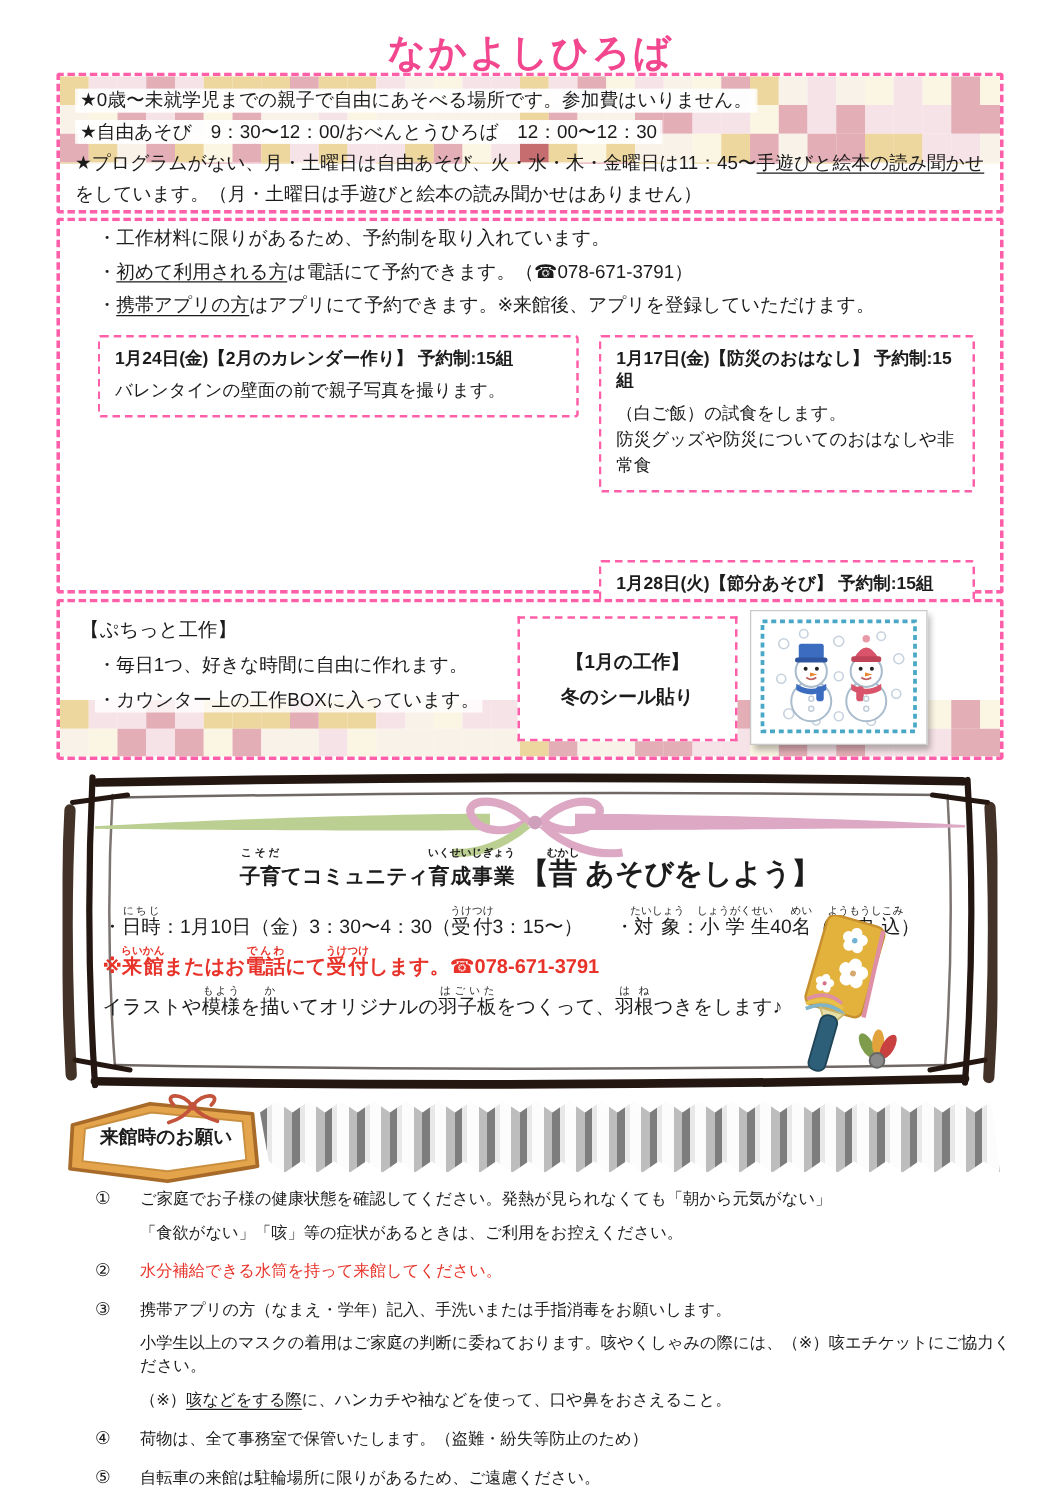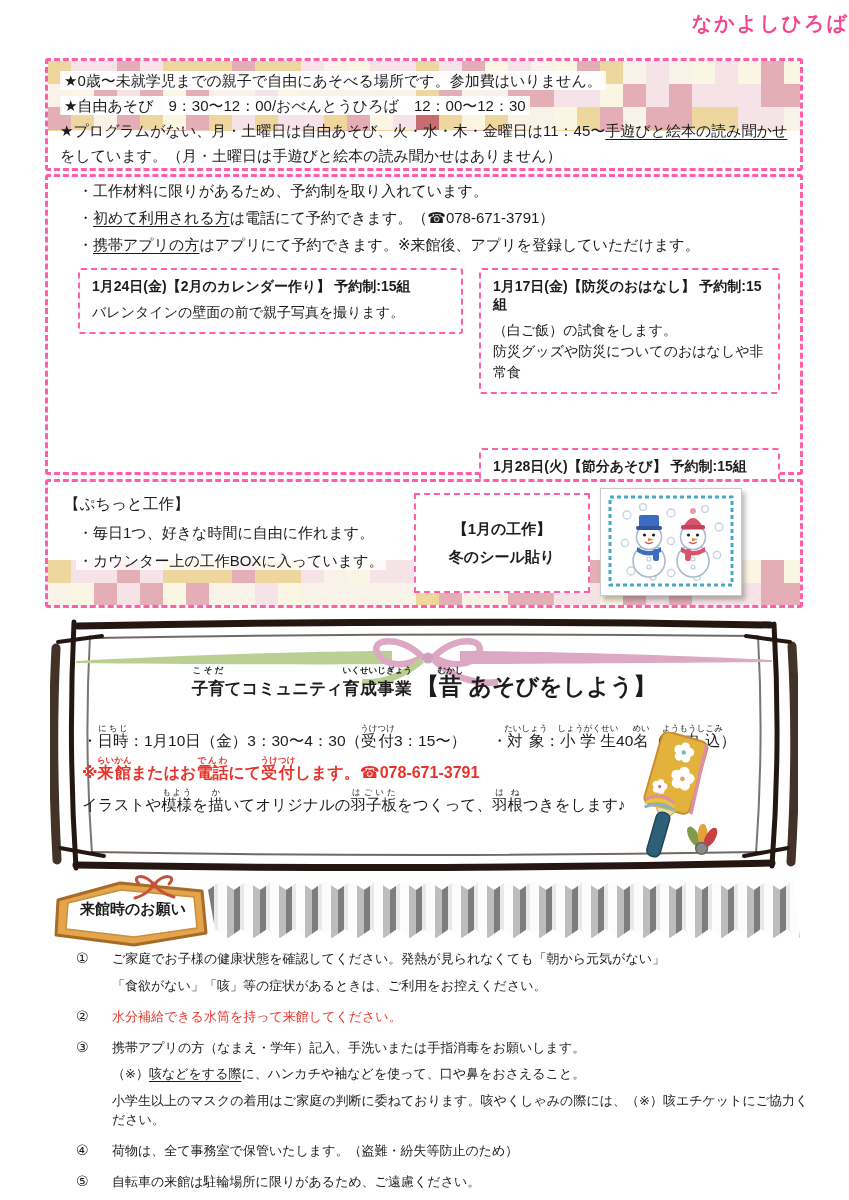--- a/index.html
+++ b/index.html
@@ -2,22 +2,22 @@
 <html style="--pink-border: #FF5FA8; --title-pink: #F2478F; --red-text: #E8332A; --ribbon-green: #BCCF92; --ribbon-pink: #DCA8C4; --snowman-blue: #3B6CC0; --snowman-red: #D9536A; --plaque-wood: #E3A44B;"><head>
 <meta charset="utf-8">
 <style>
   :root{
     --pink-border:#FF5FA8; --title-pink:#F2478F; --red-text:#E8332A;
   }
   html,body{margin:0;padding:0;background:#fff;}
   .page{position:relative;width:849px;height:1200px;background:#fff;overflow:hidden;
         font-family:"Liberation Sans","DejaVu Sans",sans-serif;color:#1c1c1c;}
   .u{text-decoration:underline;text-underline-offset:3px;}
-  h1.title{position:absolute;top:10px;left:0;right:0;margin:0;text-align:right;
-    font-size:20px;font-weight:bold;color:var(--title-pink);letter-spacing:2px;}
+  h1.title{position:absolute;top:10px;left:0;right:0;margin:12px;text-align:center;
+    font-size:30px;font-weight:bold;color:var(--title-pink);letter-spacing:2px;}
   
   .dashbox{position:absolute;border:3px dashed var(--pink-border);border-radius:3px;background:#fff;box-sizing:border-box;}
   #intro-box{left:45px;right:46px;top:58px;height:113px;}
   #program-box{left:45px;right:46px;top:174px;height:301px;}
   #petit-box{left:45px;right:46px;top:479px;height:129px;}
   
   [data-checker]{position:absolute;overflow:hidden;z-index:0;}
   [data-checker] i{position:absolute;display:block;opacity:.8;}
   #checker-top{left:0;top:0;right:0;height:70px;}
   #checker-bottom{left:0;bottom:0;right:0;height:45px;}
@@ -44,21 +44,21 @@
   #monthly-box{position:absolute;left:366px;top:11px;width:172px;height:96px;border:2.5px dashed var(--pink-border);
     background:#fff;z-index:2;display:flex;flex-direction:column;align-items:center;justify-content:center;gap:9px;
     font-weight:bold;font-size:15px;}
   #snow-card{position:absolute;left:552px;top:6px;width:140px;height:106px;background:#fff;border:1px solid #c9c9c9;
     box-shadow:3px 4px 5px rgba(0,0,0,.28);z-index:2;}
   
   #mukashi{position:absolute;left:50px;right:51px;top:616px;height:258px;}
   #mukashi .layer{position:absolute;}
   #frame-svg{left:0;top:0;width:100%;height:100%;}
   #ribbon-svg{left:12px;top:16px;width:724px;height:54px;}
-  .mtitle{left:0;right:0;top:50px;text-align:center;white-space:nowrap;}
+  .mtitle{left:0;right:0;top:62px;text-align:center;white-space:nowrap;}
   .mtitle .sub{font-size:16.5px;font-weight:bold;}
   .mtitle .main{font-size:23px;font-weight:bold;}
   .mcontent{left:32px;right:28px;top:108px;font-size:15.5px;}
   .mrow{display:flex;justify-content:space-between;padding-right:34px;white-space:nowrap;margin-bottom:4px;}
   .mline{white-space:nowrap;margin-bottom:4px;}
   .redline{color:var(--red-text);font-weight:bold;font-size:16px;}
   ruby{ruby-position:over;}
   rt{font-size:8.5px;letter-spacing:0;}
   #hagoita-svg{right:64px;top:116px;width:120px;height:138px;}
   
@@ -500,22 +500,22 @@
     <div class="note red">
       <span class="num">②</span>
       <div class="nlines">
           <p><span>水分補給できる水筒を持って来館してください。</span></p>
         </div>
     </div>
     <div class="note">
       <span class="num">③</span>
       <div class="nlines">
           <p><span>携帯アプリの方（なまえ・学年）記入、手洗いまたは手指消毒をお願いします。</span></p>
+          <p><span>小学生以上のマスクの着用はご家庭の判断に委ねております。咳やくしゃみの際には、（※）咳エチケットにご協力ください。</span></p>
           <p><span>（※）</span><span class="u">咳などをする際</span><span>に、ハンカチや袖などを使って、口や鼻をおさえること。</span></p>
-          <p><span>小学生以上のマスクの着用はご家庭の判断に委ねております。咳やくしゃみの際には、（※）咳エチケットにご協力ください。</span></p>
         </div>
     </div>
     <div class="note">
       <span class="num">④</span>
       <div class="nlines">
           <p><span>荷物は、全て事務室で保管いたします。（盗難・紛失等防止のため）</span></p>
         </div>
     </div>
     <div class="note">
       <span class="num">⑤</span>

